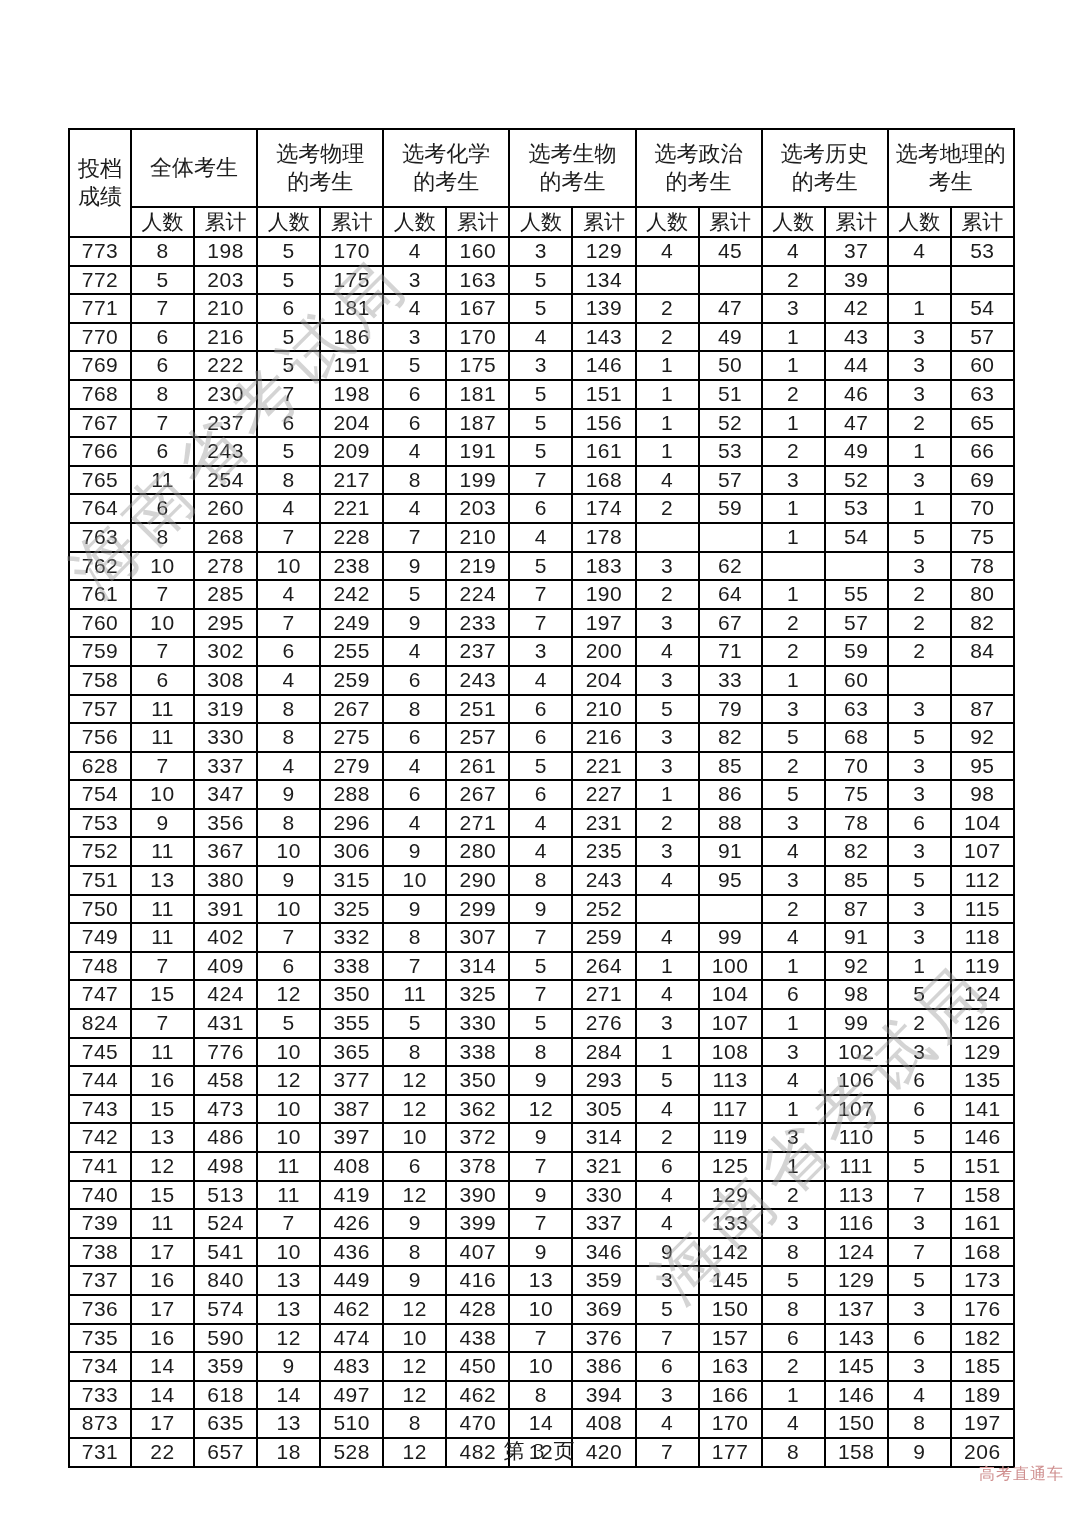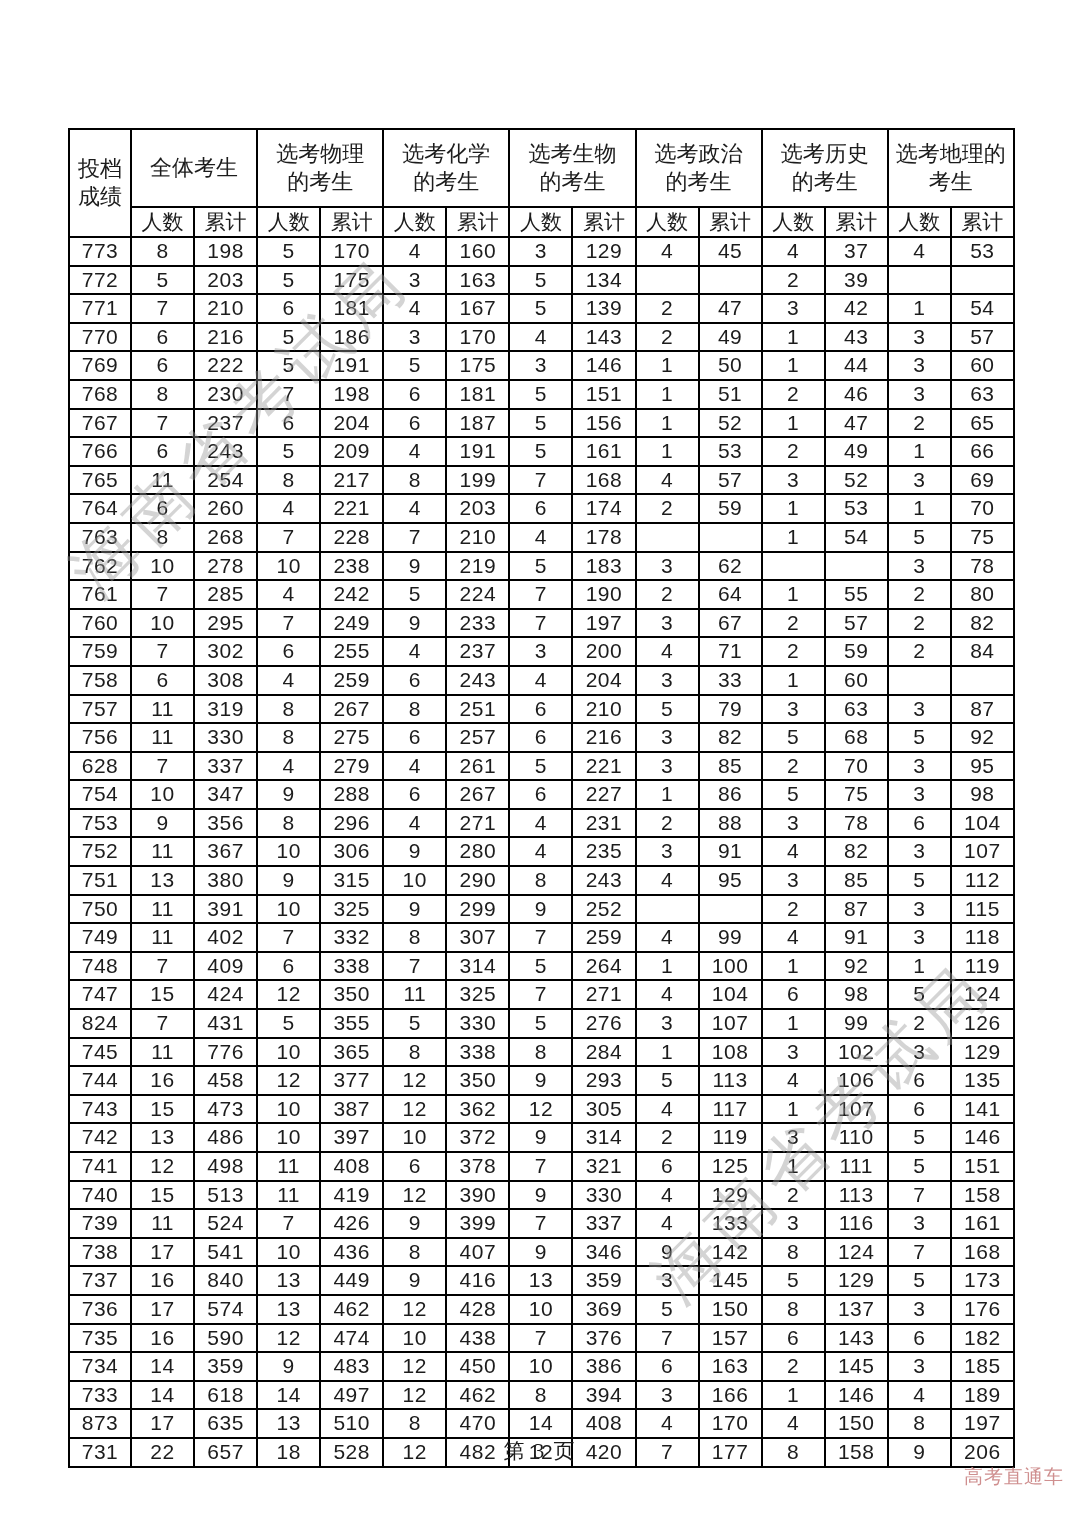--- a/index.html
+++ b/index.html
@@ -60,21 +60,21 @@
     top: 1437px;
     width: 100%;
     text-align: center;
     font-size: 21px;
     letter-spacing: 2px;
   }
   .brand {
     position: absolute;
     right: 16px;
     top: 1464px;
-    font-size: 19px;
+    font-size: 16px;
     color: #cf8f8f;
     letter-spacing: 1px;
   }
 </style>
 </head>
 <body>
 
 <div class="page">
 
   <span class="wm wm-1">海南省考试局</span>

